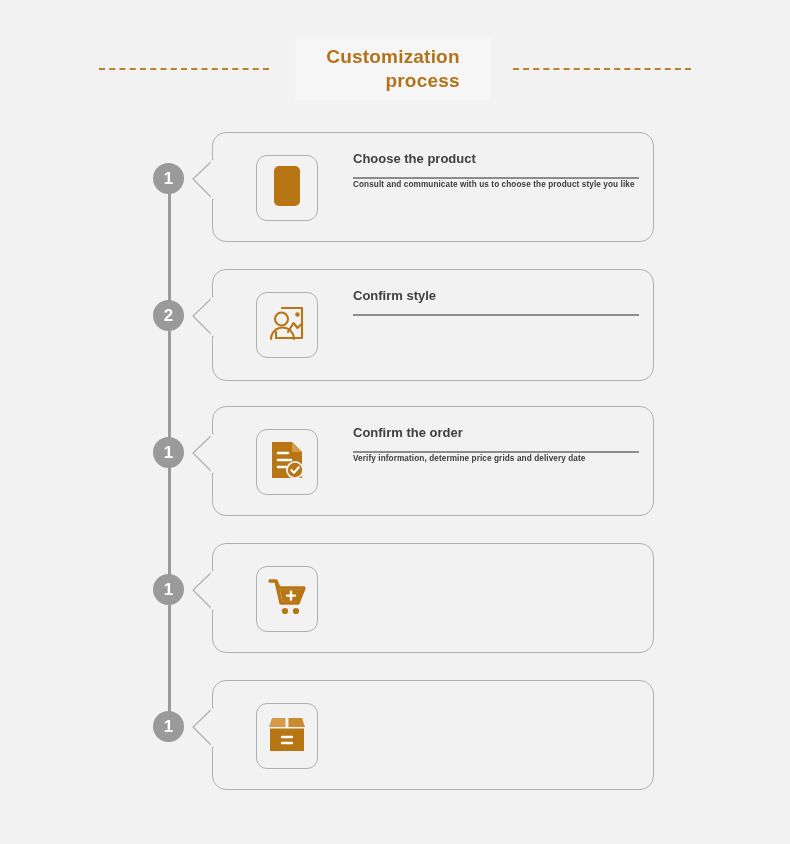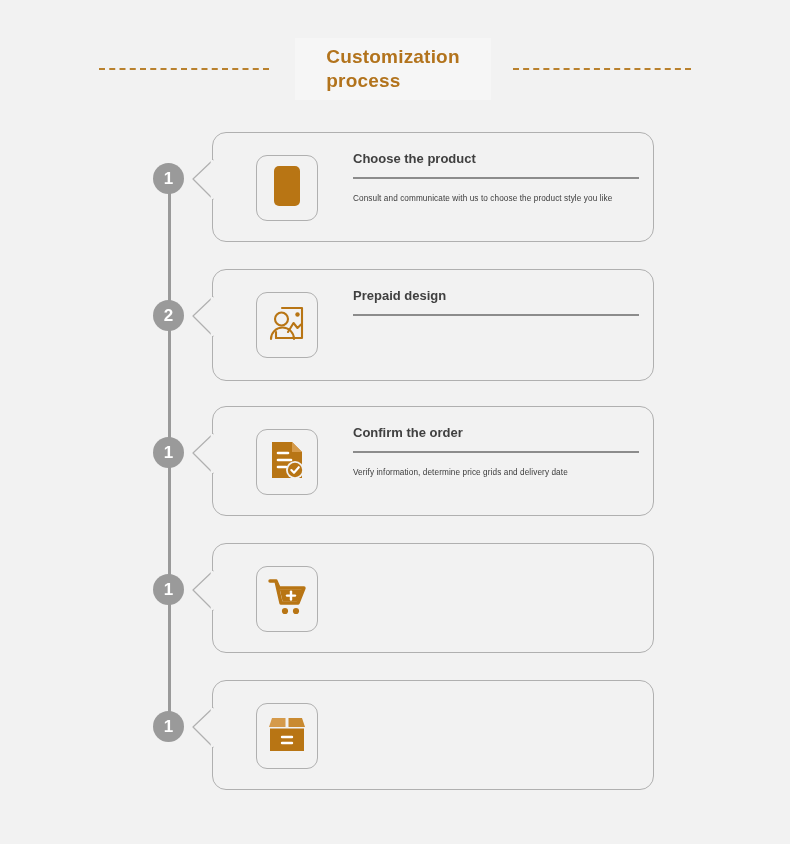--- a/index.html
+++ b/index.html
@@ -39,21 +39,21 @@
   .dash-left  { width: 170px; margin-right: 26px; }
   .dash-right { width: 178px; margin-left: 22px; }
 
   .title-panel {
     width: 196px;
     height: 62px;
     background: #f6f6f6;
     display: flex;
     align-items: center;
     justify-content: center;
-    text-align: left;
+    text-align: right;
   }
 
   .title-text {
     font-size: 19px;
     font-weight: bold;
     color: #b2731c;
     line-height: 1.26;
     letter-spacing: .2px;
     white-space: pre-line;
   }
@@ -153,23 +153,23 @@
   }
 
   .rule {
     margin-top: 9px;
     height: 2px;
     background: #8c8c8c;
     width: 286px;
   }
 
   .card-desc {
-    margin-top: 14px;
+    margin-top: 0;
     font-size: 8.2px;
-    font-weight: normal;
+    font-weight: bold;
     color: #3b3b3b;
     line-height: 1.42;
     letter-spacing: .1px;
     white-space: pre-line;
   }
 
   .step-tall .card { height: 112px; }
 </style>
 </head>
 <body>
@@ -230,21 +230,21 @@
                 <path d="M10 36 V30"></path>
                 <circle cx="15.5" cy="17" r="6.5"></circle>
                 <path d="M5 37 a11.5 11.5 0 0 1 23 0"></path>
                 <path d="M22 30 L27.5 21 L31.5 26 L35 22.5"></path>
               </g>
               <circle cx="31.5" cy="12.5" r="2.2" fill="#b87514"></circle>
             </svg>
           </span>
         </div>
         <div class="content">
-          <div class="card-title">Prepaid design</div>
+          <div class="card-title">Confirm style</div>
           <div class="rule"></div>
         </div>
       </div>
     </div>
 
     <div class="step">
       <div class="badge">1</div>
       <div class="card">
         <div class="notch">
           <svg width="23" height="42" viewBox="0 0 23 42">

